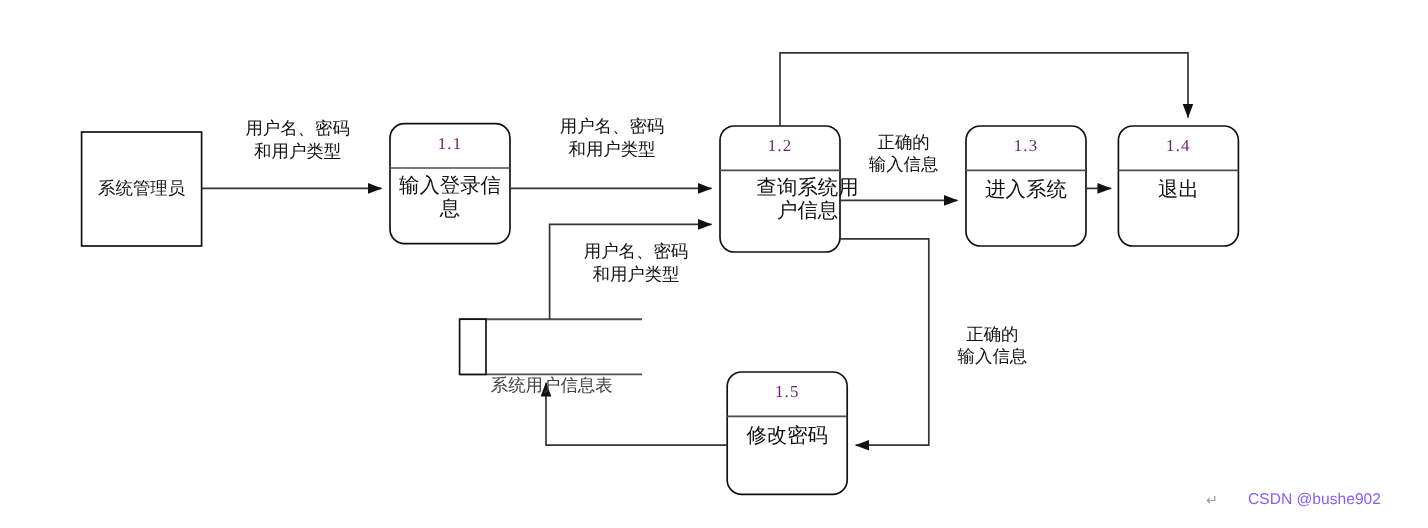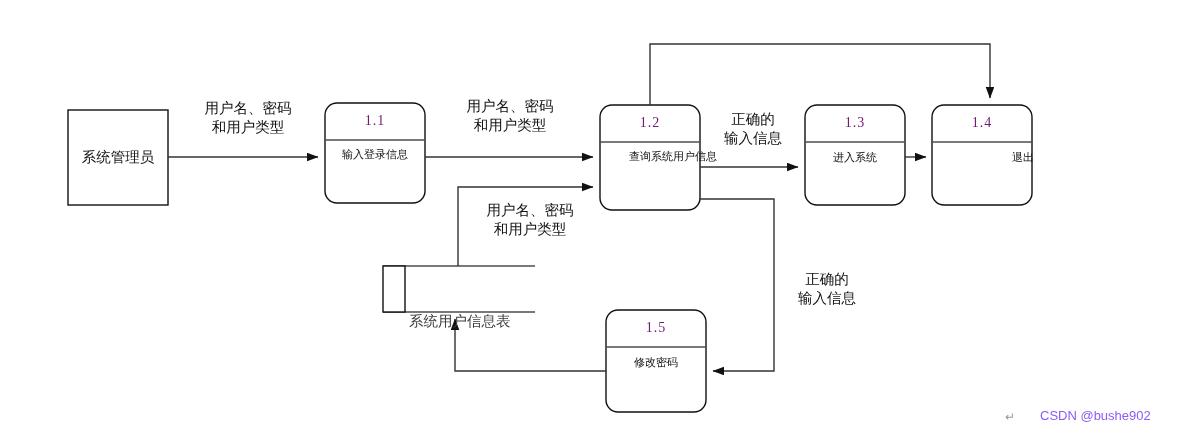--- a/index.html
+++ b/index.html
@@ -62,21 +62,21 @@
     text-align: center;
     color: #701a75;
     font-size: 14px;
     letter-spacing: 1px;
     font-family: "Liberation Serif", "DejaVu Serif", serif;
   }
   .node-name {
     position: absolute;
     text-align: center;
     color: #111111;
-    font-size: 11px;
+    font-size: 17px;
     line-height: 19px;
     font-family: "Liberation Serif", "DejaVu Serif", serif;
   }
   .entity-name {
     position: absolute;
     text-align: center;
     color: #111111;
     font-size: 14.5px;
     font-family: "Liberation Serif", "DejaVu Serif", serif;
   }
@@ -156,21 +156,21 @@
   <div class="node-id" style="left:325px; top:113px; width:100px;">1.1</div>
   <div class="node-name" style="left:328px; top:145px; width:94px;">输入登录信息</div>
 
   <div class="node-id" style="left:600px; top:115px; width:100px;">1.2</div>
   <div class="node-name" style="left:626px; top:147px; width:94px;">查询系统用户信息</div>
 
   <div class="node-id" style="left:805px; top:115px; width:100px;">1.3</div>
   <div class="node-name" style="left:805px; top:148px; width:100px;">进入系统</div>
 
   <div class="node-id" style="left:932px; top:115px; width:100px;">1.4</div>
-  <div class="node-name" style="left:932px; top:148px; width:100px;padding-left:41px;">退出</div>
+  <div class="node-name" style="left:932px; top:148px; width:100px;">退出</div>
 
   <div class="node-id" style="left:606px; top:320px; width:100px;">1.5</div>
   <div class="node-name" style="left:606px; top:353px; width:100px;">修改密码</div>
 
   <div class="store-name" style="left:409px; top:280px;">系统用户信息表</div>
 
   <div class="lbl" style="left:178px; top:99px; width:140px;">用户名、密码
 和用户类型</div>
 
   <div class="lbl" style="left:440px; top:97px; width:140px;">用户名、密码

